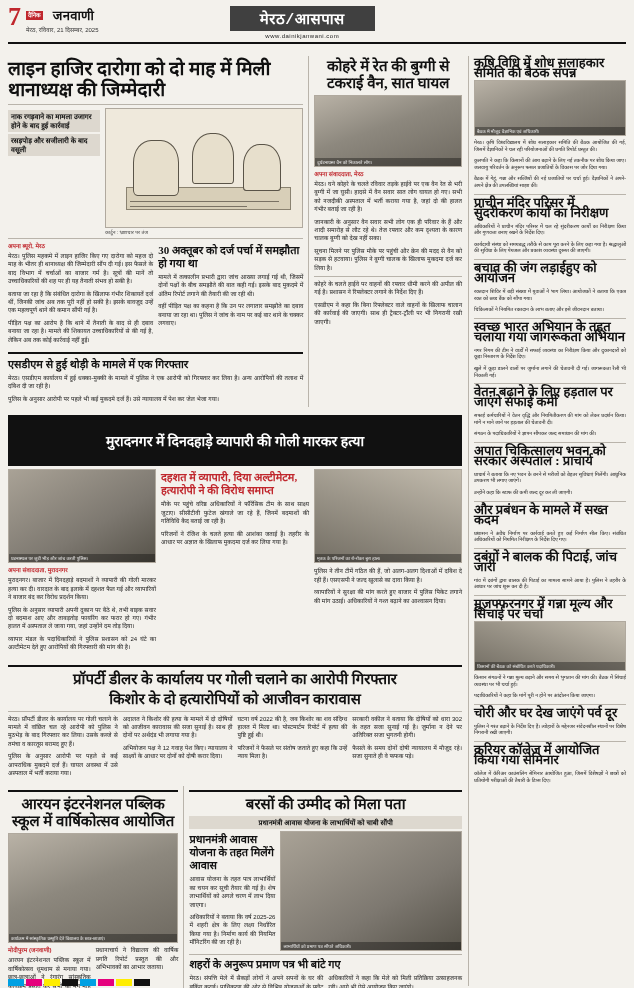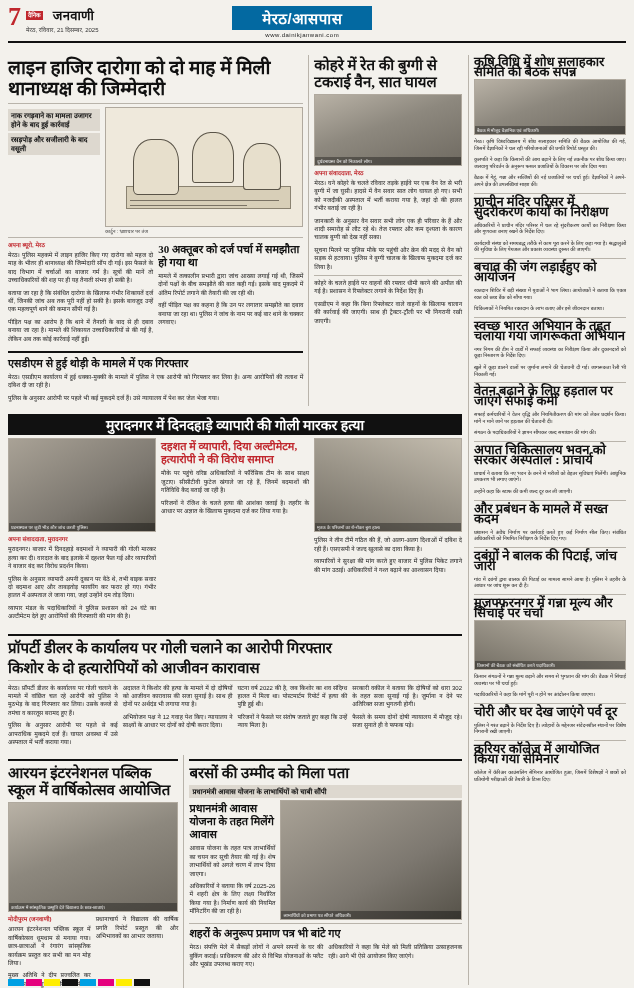--- a/index.html
+++ b/index.html
@@ -35,22 +35,22 @@
   .logo-box{
     background:#c0272d;color:#fff;font-size:6px;font-weight:bold;
     padding:1px 2px;line-height:7px;text-align:center;
   }
   .paper-name{font-size:13px;font-weight:bold;letter-spacing:.3px;}
   .mast-meta{font-size:6px;color:#333;margin-top:1px;}
   .mast-center{
     text-align:center;flex:0 0 auto;
   }
   .edition{
-    background:#0369a1;color:#fff;font-size:15px;font-weight:bold;
-    padding:2px 30px;display:inline-block;letter-spacing:.5px;
+    background:#404040;color:#fff;font-size:15px;font-weight:bold;
+    padding:2px 30px;display:inline-block;letter-spacing:.5px;font-family:Liberation Mono, monospace;
   }
   .site{font-size:6px;margin-top:2px;color:#222;letter-spacing:.5px;}
   .mast-right{width:120px;}
   
   .body-grid{
     display:flex;gap:6px;margin-top:12px;
     height:930px;
   }
   .col-main{flex:1 1 auto;display:flex;flex-direction:column;gap:5px;}
   .col-right{
@@ -65,24 +65,24 @@
   }
   h2.hl{
     font-size:15px;line-height:17px;font-weight:bold;margin:2px 0 3px 0;
     font-family:"Liberation Serif", serif;
   }
   h3.hl{
     font-size:11px;line-height:13px;font-weight:bold;margin:2px 0 3px 0;
     font-family:"Liberation Serif", serif;
   }
   .hl-red{color:#c0272d;}
-  .hl-center{}
+  .hl-center{text-align:center;}
   .banner{
     background:#111;color:#fff;text-align:center;font-weight:bold;
-    font-size:14px;padding:1px 4px;margin:3px 0;
+    font-size:14px;padding:16px 4px;margin:3px 0;
     font-family:"Liberation Serif", serif;
   }
   .byline{font-size:6px;font-weight:bold;color:#c0272d;margin-bottom:2px;}
   .para{
     font-size:6px;line-height:8.4px;text-align:justify;color:#1a1a1a;
     margin:0 0 4px 0;
   }
   .kicker{
     font-size:7px;font-weight:bold;background:#ddd8cf;padding:2px 3px;
     margin:2px 0;line-height:9px;

